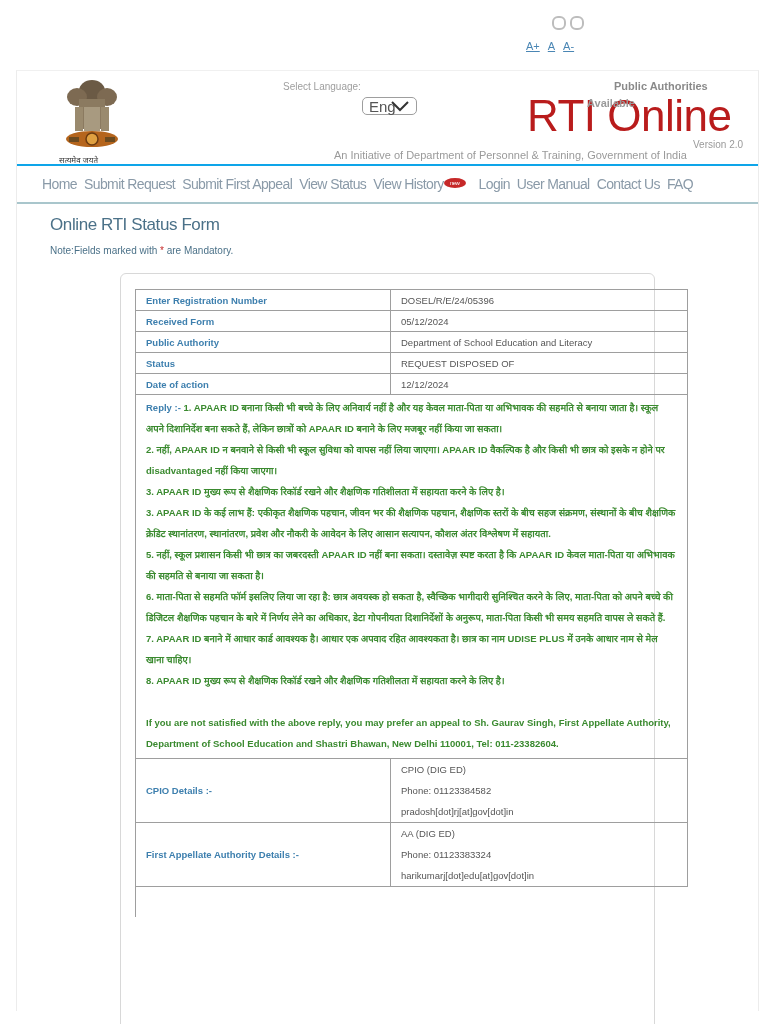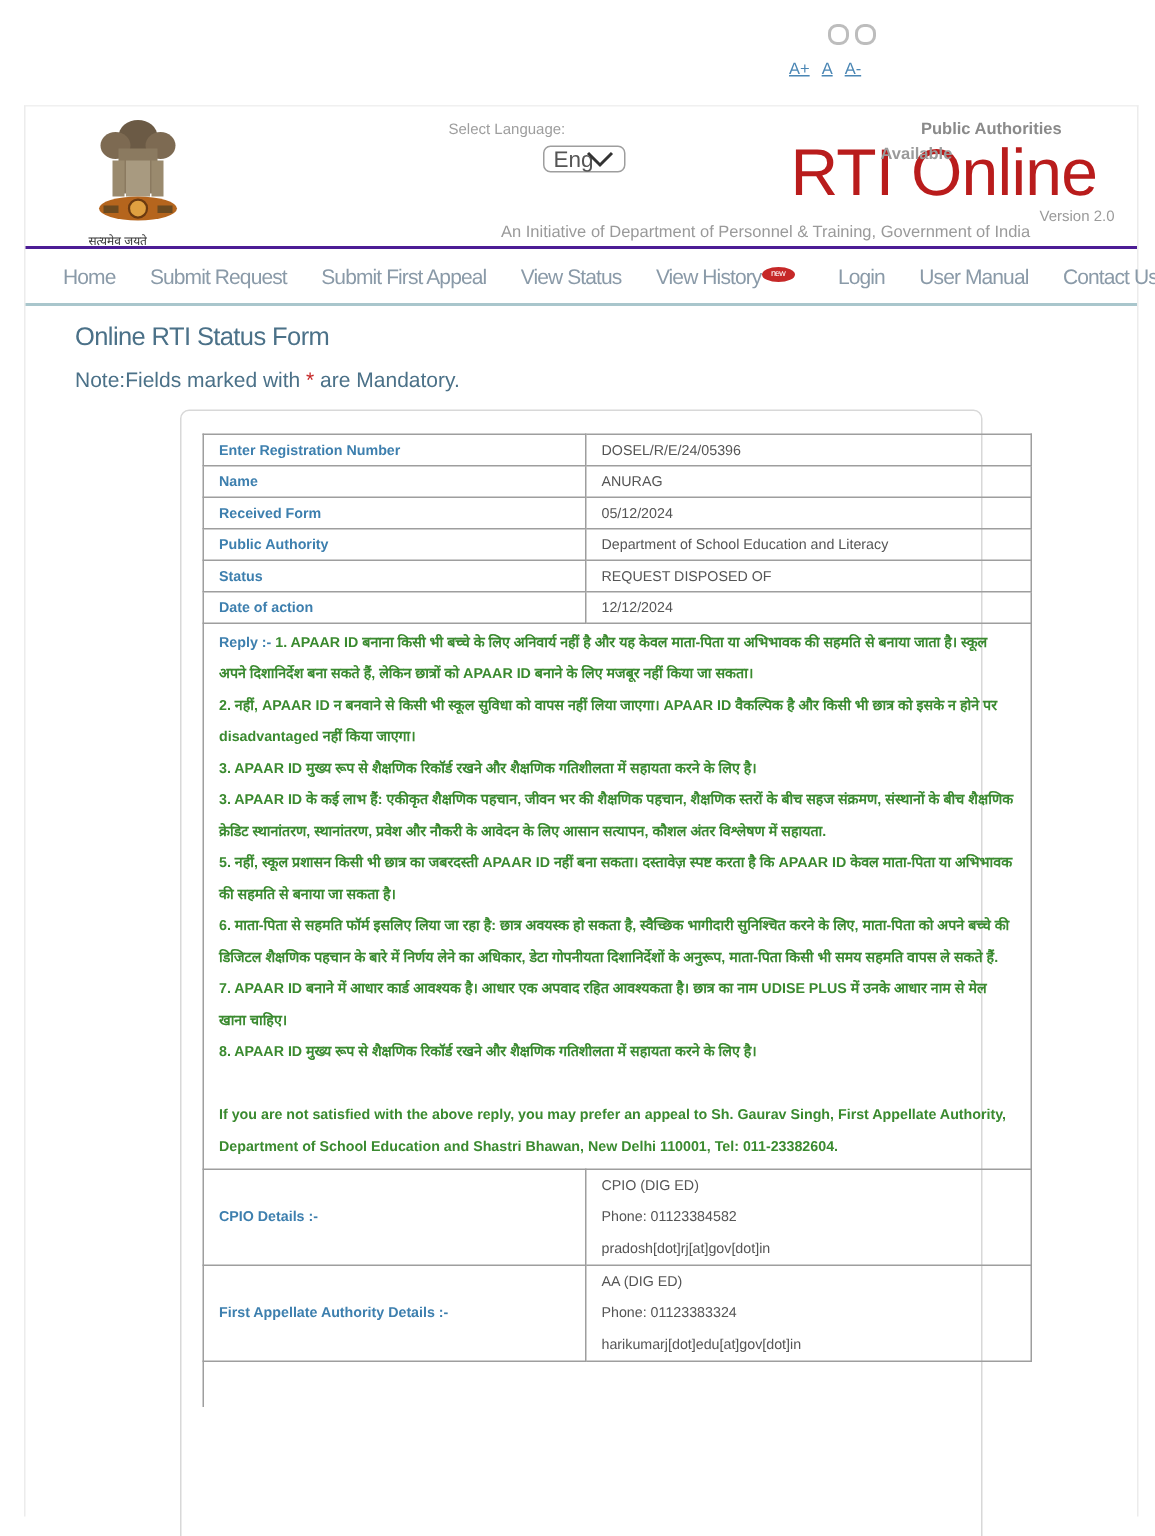--- a/index.html
+++ b/index.html
@@ -9,35 +9,35 @@
   .a11y .circles { display:flex; gap:4px; justify-content:center; }
   .a11y .circle { width:14px; height:14px; border:2px solid #bdbdbd; border-radius:6px; box-sizing:border-box; }
   .a11y .sizes { position:absolute; left:-17px; top:24px; display:flex; gap:8px; font-size:11px; color:#4a86b4; white-space:nowrap; }
   .a11y .sizes span { text-decoration:underline; cursor:pointer; }
 
   .page { position:absolute; left:16px; top:70px; width:741px; height:940px; border-left:1px solid #ececec; border-right:1px solid #ececec; border-top:1px solid #f0f0f0; }
 
   .header { position:relative; height:93px; }
   .emblem { position:absolute; left:40px; top:6px; width:70px; height:82px; }
   .emblem-caption { position:absolute; left:42px; top:83px; font-size:8px; color:#333; width:66px; }
-  .lang-label { position:absolute; left:266px; top:10px; font-size:10px; color:#9e9e9e;margin-left:16px; }
+  .lang-label { position:absolute; left:266px; top:10px; font-size:10px; color:#9e9e9e; }
   .lang-select { position:absolute; left:345px; top:26px; width:55px; height:18px; border:1px solid #9e9e9e; border-radius:5px; font-size:15px; color:#555; display:flex; align-items:center; padding-left:6px; box-sizing:border-box;text-align:center; }
   .lang-select .chev { position:absolute; right:5px; top:1px; width:22px; height:14px; }
   .pa-label { position:absolute; left:567px; top:9px; font-size:11px; font-weight:bold; color:#8a8a8a;margin-left:30px; }
   .pa-avail { position:absolute; left:570px; top:26px; font-size:11px; font-weight:bold; color:#9a9a9a; }
   .rti-title { position:absolute; left:510px; top:20px; font-size:44px; color:#b91c1c; letter-spacing:-0.5px; }
   .version { position:absolute; left:676px; top:68px; font-size:10px; color:#9a9a9a; }
   .initiative { position:absolute; left:317px; top:78px; font-size:11px; color:#9a9a9a; white-space:nowrap; }
 
-  .nav { height:36px; border-top:2px solid #4c1d95; border-bottom:2px solid #a9c6cc; display:flex; align-items:center; padding-left:25px; gap:23px; }
+  .nav { height:36px; border-top:2px solid #0ea5e9; border-bottom:2px solid #a9c6cc; display:flex; align-items:center; padding-left:25px; gap:7px; }
   .nav a { font-size:14px; color:#8a9aa8; letter-spacing:-0.6px; text-decoration:none; cursor:pointer; white-space:nowrap; }
   .new-badge { display:inline-block; width:22px; height:10px; background:#c62828; border-radius:50%; color:#fff; font-size:6px; text-align:center; line-height:10px; vertical-align:top; margin-top:2px; }
 
   .form-title { position:absolute; left:50px; top:215px; font-size:17px; color:#4b7188; letter-spacing:-0.4px; }
-  .note { position:absolute; left:50px; top:245px; font-size:14px; color:#4b7188; }
+  .note { position:absolute; left:50px; top:245px; font-size:10px; color:#4b7188; }
   .note .star { color:#c62828; }
 
   .card { position:absolute; left:120px; top:273px; width:535px; height:760px; border:1px solid #d8d8d8; border-radius:6px; box-sizing:border-box; }
 
   table.info { position:absolute; left:135px; top:289px; width:553px; border-collapse:collapse; font-size:9.5px; }
   table.info td { border:1px solid #9e9e9e; padding:0 10px; height:20px; }
   table.info td.k { color:#3d7fae; font-weight:bold; width:234px; }
   table.info td.v { color:#555; }
   table.info td.reply { color:#3a8a2f; font-weight:bold; line-height:21px; padding:2px 10px 4px 10px; font-size:9.5px; }
   .reply-label { color:#3d7fae; }
@@ -112,24 +112,20 @@
 
 <div class="card"></div>
 
 <table class="info">
   <tbody>
       <tr>
     <td class="k">Enter Registration Number</td>
     <td class="v">DOSEL/R/E/24/05396</td>
   </tr>
   <tr>
-    <td class="k">Name</td>
-    <td class="v">ANURAG</td>
-  </tr>
-  <tr>
     <td class="k">Received Form</td>
     <td class="v">05/12/2024</td>
   </tr>
   <tr>
     <td class="k">Public Authority</td>
     <td class="v">Department of School Education and Literacy</td>
   </tr>
   <tr>
     <td class="k">Status</td>
     <td class="v">REQUEST DISPOSED OF</td>

